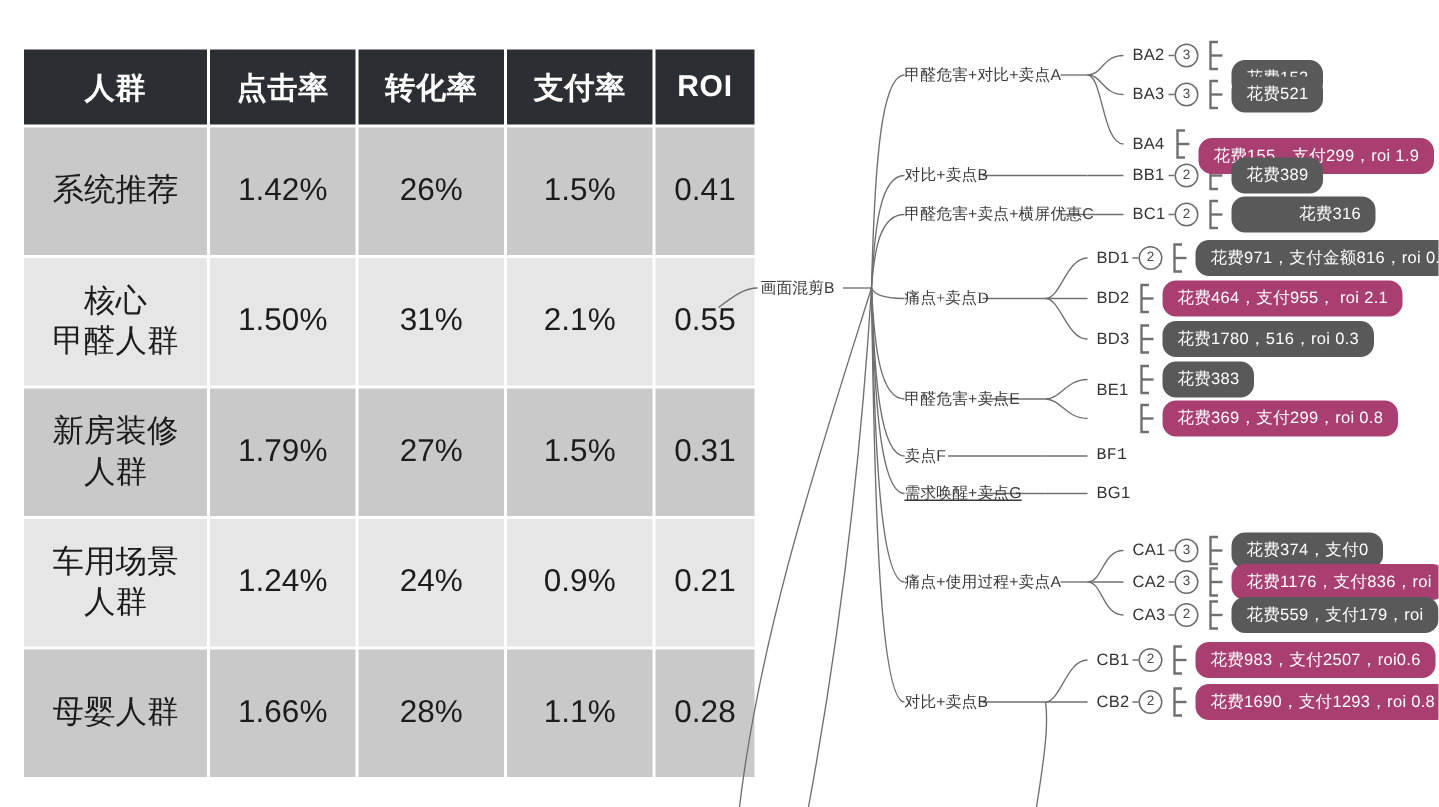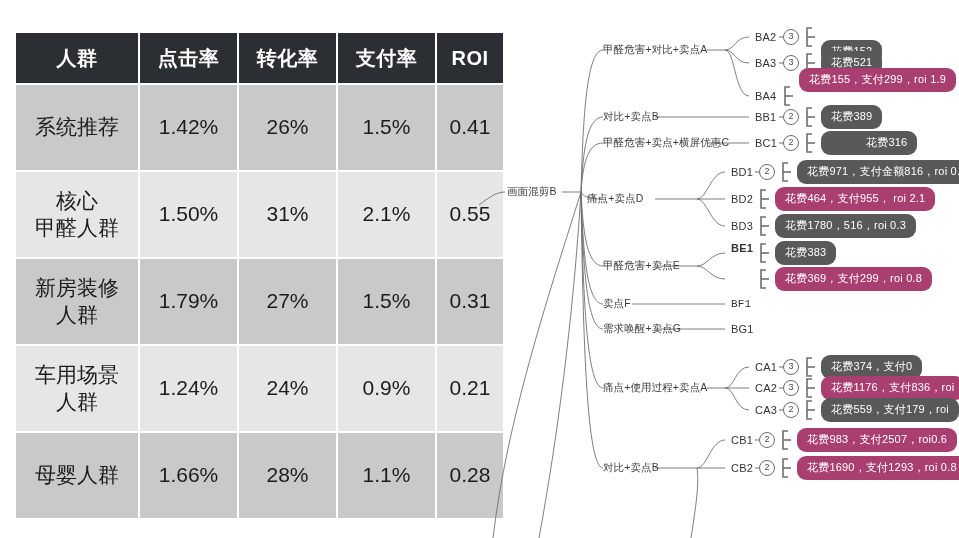--- a/index.html
+++ b/index.html
@@ -216,48 +216,48 @@
         <div class="mm-label" style="left: 126px; top: 50px;">甲醛危害+对比+卖点A</div>
         <div class="mm-code" style="left: 278px; top: 37px;">BA2</div>
         <div class="mm-dash" style="left: 302px; top: 37px; width: 4px;"></div>
         <div class="mm-tag" style="left: 306px; top: 37px;">3</div>
         <div class="mm-badge badge-gray" style="left: 344px; top: 37px; margin-top: 15px;">花费152</div>
         <div class="mm-code" style="left: 278px; top: 63px;">BA3</div>
         <div class="mm-dash" style="left: 302px; top: 63px; width: 4px;"></div>
         <div class="mm-tag" style="left: 306px; top: 63px;">3</div>
         <div class="mm-badge badge-gray" style="left: 344px; top: 63px;">花费521</div>
         <div class="mm-code" style="left: 278px; top: 96px;">BA4</div>
-        <div class="mm-badge badge-pink" style="left: 322px; top: 80px;">花费155，支付299，roi 1.9</div>
+        <div class="mm-badge badge-pink" style="left: 322px; top: 104px;">花费155，支付299，roi 1.9</div>
         <div class="mm-label" style="left: 126px; top: 117px;">对比+卖点B</div>
         <div class="mm-code" style="left: 278px; top: 117px;">BB1</div>
         <div class="mm-dash" style="left: 302px; top: 117px; width: 4px;"></div>
         <div class="mm-tag" style="left: 306px; top: 117px;">2</div>
         <div class="mm-badge badge-gray" style="left: 344px; top: 117px;">花费389</div>
         <div class="mm-label" style="left: 126px; top: 143px;">甲醛危害+卖点+横屏优惠C</div>
         <div class="mm-code" style="left: 278px; top: 143px;">BC1</div>
         <div class="mm-dash" style="left: 302px; top: 143px; width: 4px;"></div>
         <div class="mm-tag" style="left: 306px; top: 143px;">2</div>
         <div class="mm-badge badge-gray" style="left: 344px; top: 143px; padding-left: 45px;">花费316</div>
-        <div class="mm-label" style="left: 110px; top: 199px;">痛点+卖点D</div>
+        <div class="mm-label" style="left: 126px; top: 199px; font-family: Liberation Serif, serif;">痛点+卖点D</div>
         <div class="mm-code" style="left: 254px; top: 172px;">BD1</div>
         <div class="mm-dash" style="left: 278px; top: 172px; width: 4px;"></div>
         <div class="mm-tag" style="left: 282px; top: 172px;">2</div>
         <div class="mm-badge badge-gray" style="left: 320px; top: 172px;">花费971，支付金额816，roi 0.8</div>
         <div class="mm-code" style="left: 254px; top: 199px;">BD2</div>
         <div class="mm-badge badge-pink" style="left: 298px; top: 199px;">花费464，支付955， roi 2.1</div>
         <div class="mm-code" style="left: 254px; top: 226px;">BD3</div>
         <div class="mm-badge badge-gray" style="left: 298px; top: 226px;">花费1780，516，roi 0.3</div>
         <div class="mm-label" style="left: 126px; top: 266px;">甲醛危害+卖点E</div>
-        <div class="mm-code" style="left: 254px; top: 248px; font-weight: bold;">BE1</div>
+        <div class="mm-code" style="left: 254px; top: 260px;">BE1</div>
         <div class="mm-badge badge-gray" style="left: 298px; top: 253px;">花费383</div>
         <div class="mm-code" style="left: 254px; top: 279px; padding-left: 45px;">BE2</div>
         <div class="mm-badge badge-pink" style="left: 298px; top: 279px;">花费369，支付299，roi 0.8</div>
         <div class="mm-label" style="left: 126px; top: 304px;">卖点F</div>
         <div class="mm-code" style="left: 254px; top: 304px; font-family: Liberation Mono, monospace;">BF1</div>
-        <div class="mm-label" style="left: 126px; top: 329px;">需求唤醒+卖点G</div>
+        <div class="mm-label" style="left: 126px; top: 329px; text-decoration: underline;">需求唤醒+卖点G</div>
         <div class="mm-code" style="left: 254px; top: 329px;">BG1</div>
         <div class="mm-label" style="left: 126px; top: 388px;">痛点+使用过程+卖点A</div>
         <div class="mm-code" style="left: 278px; top: 367px;">CA1</div>
         <div class="mm-dash" style="left: 302px; top: 367px; width: 4px;"></div>
         <div class="mm-tag" style="left: 306px; top: 367px;">3</div>
         <div class="mm-badge badge-gray" style="left: 344px; top: 367px;">花费374，支付0</div>
         <div class="mm-code" style="left: 278px; top: 388px;">CA2</div>
         <div class="mm-dash" style="left: 302px; top: 388px; width: 4px;"></div>
         <div class="mm-tag" style="left: 306px; top: 388px;">3</div>
         <div class="mm-badge badge-pink" style="left: 344px; top: 388px;">花费1176，支付836，roi</div>

